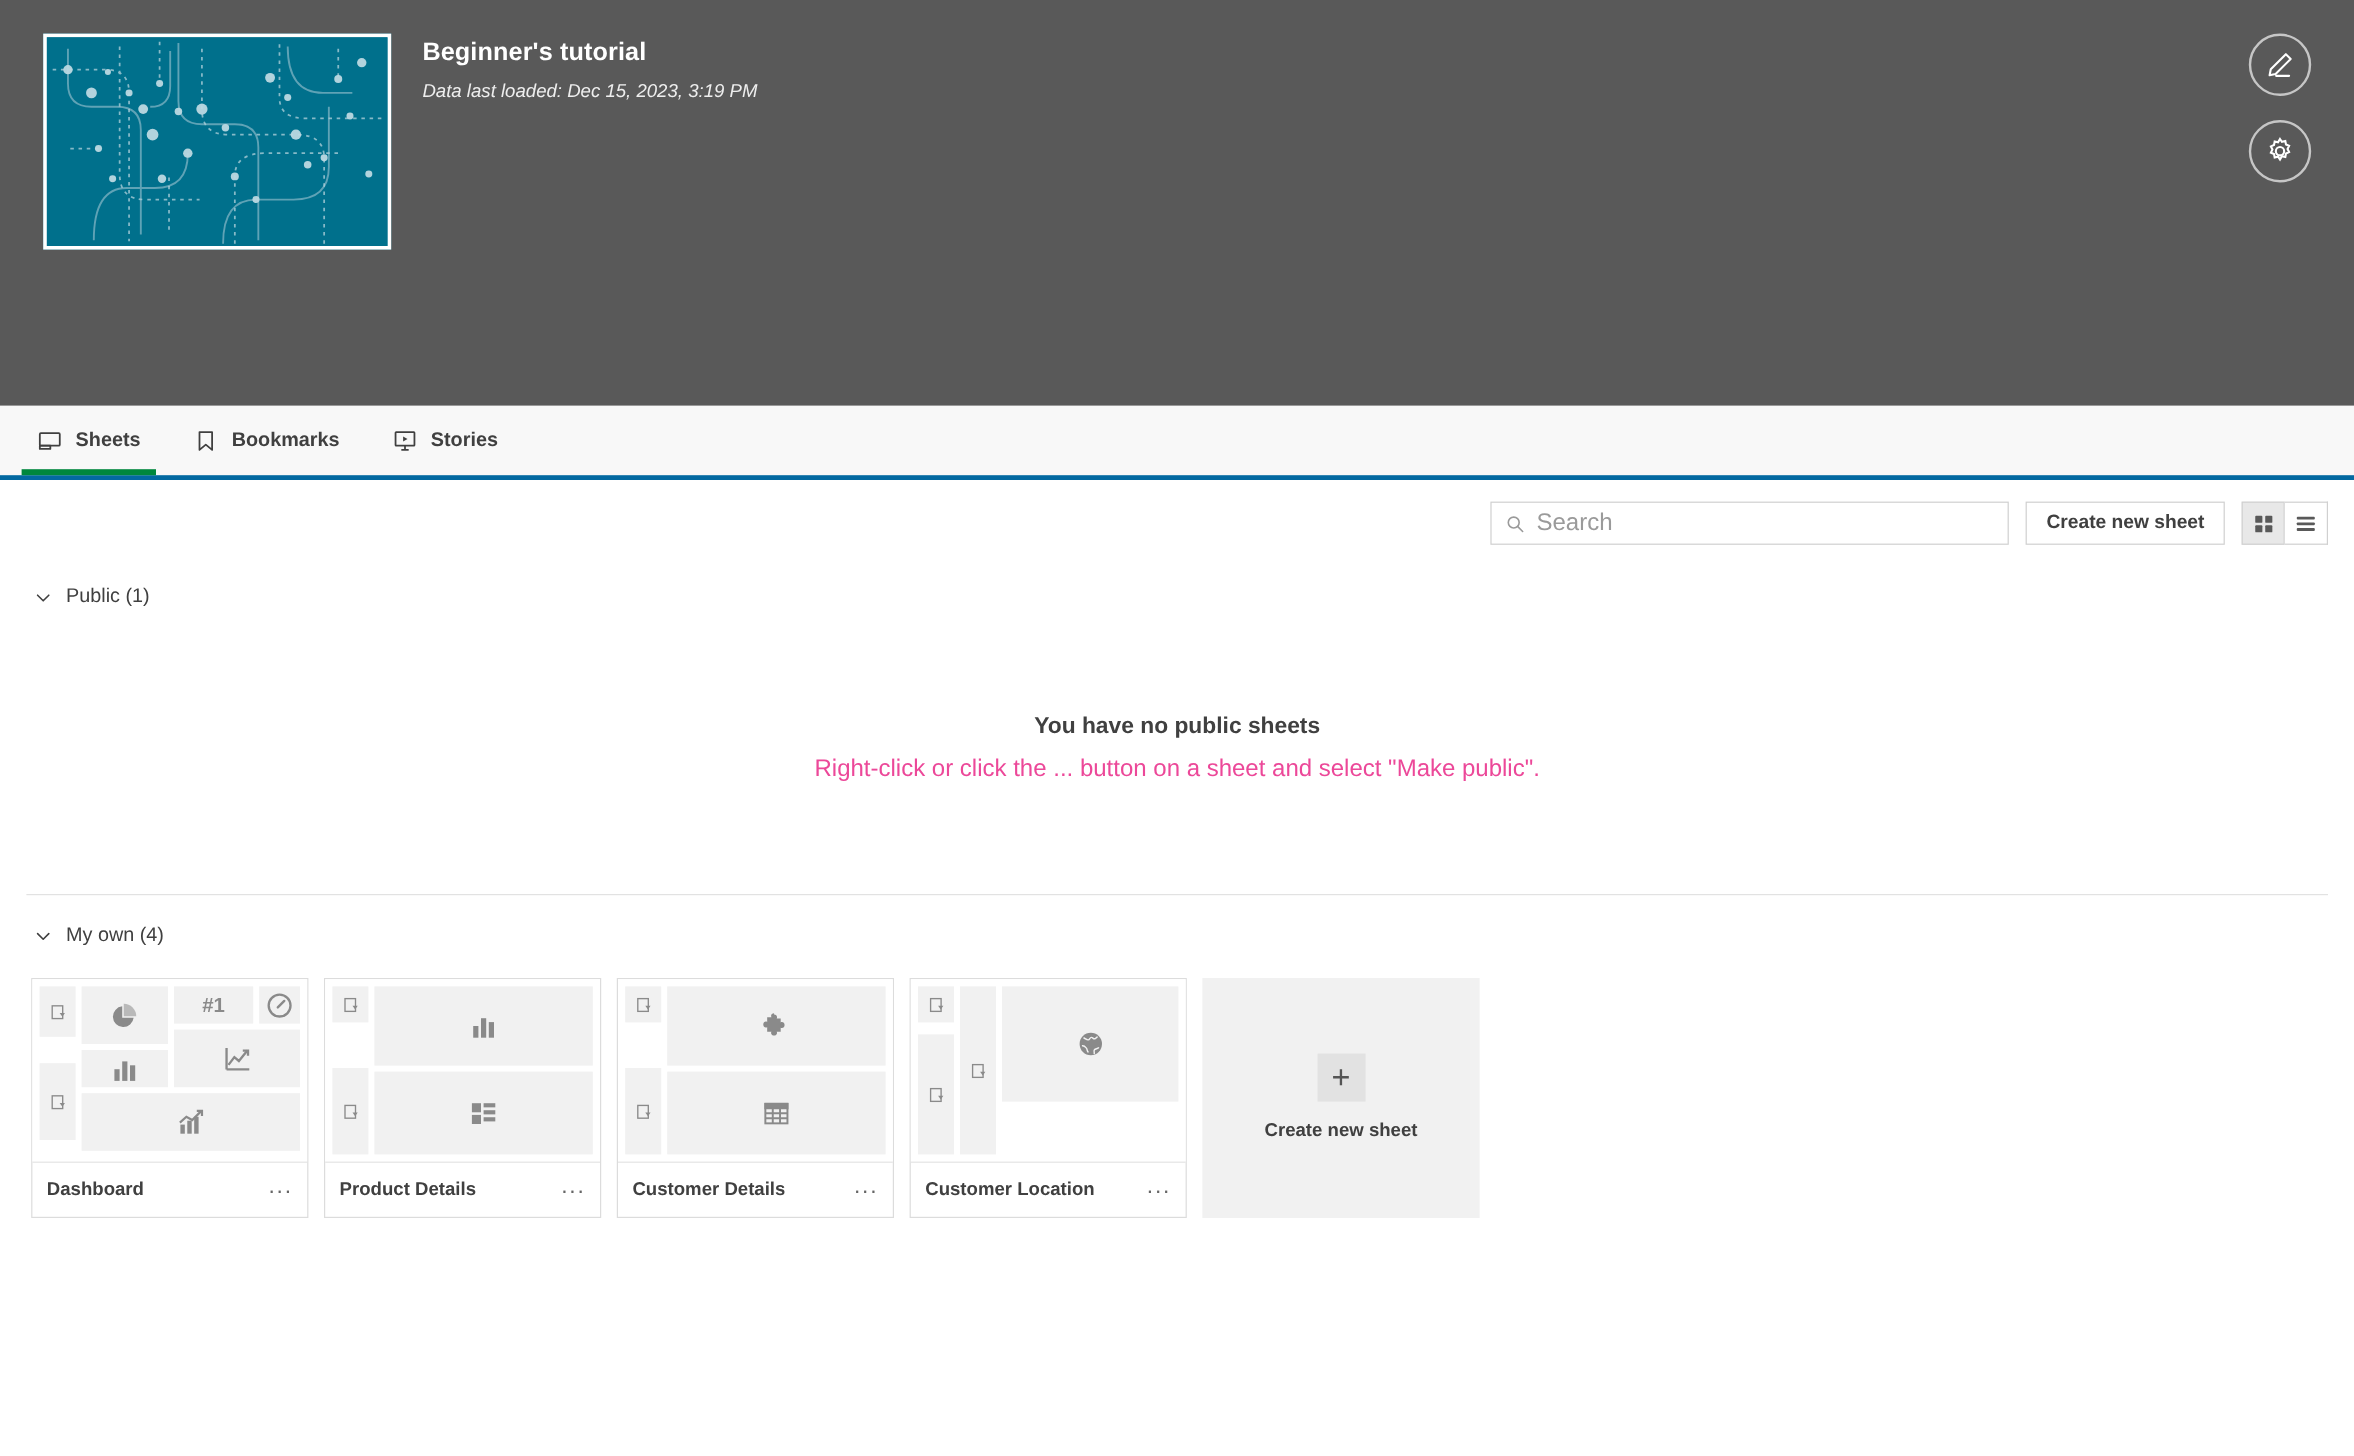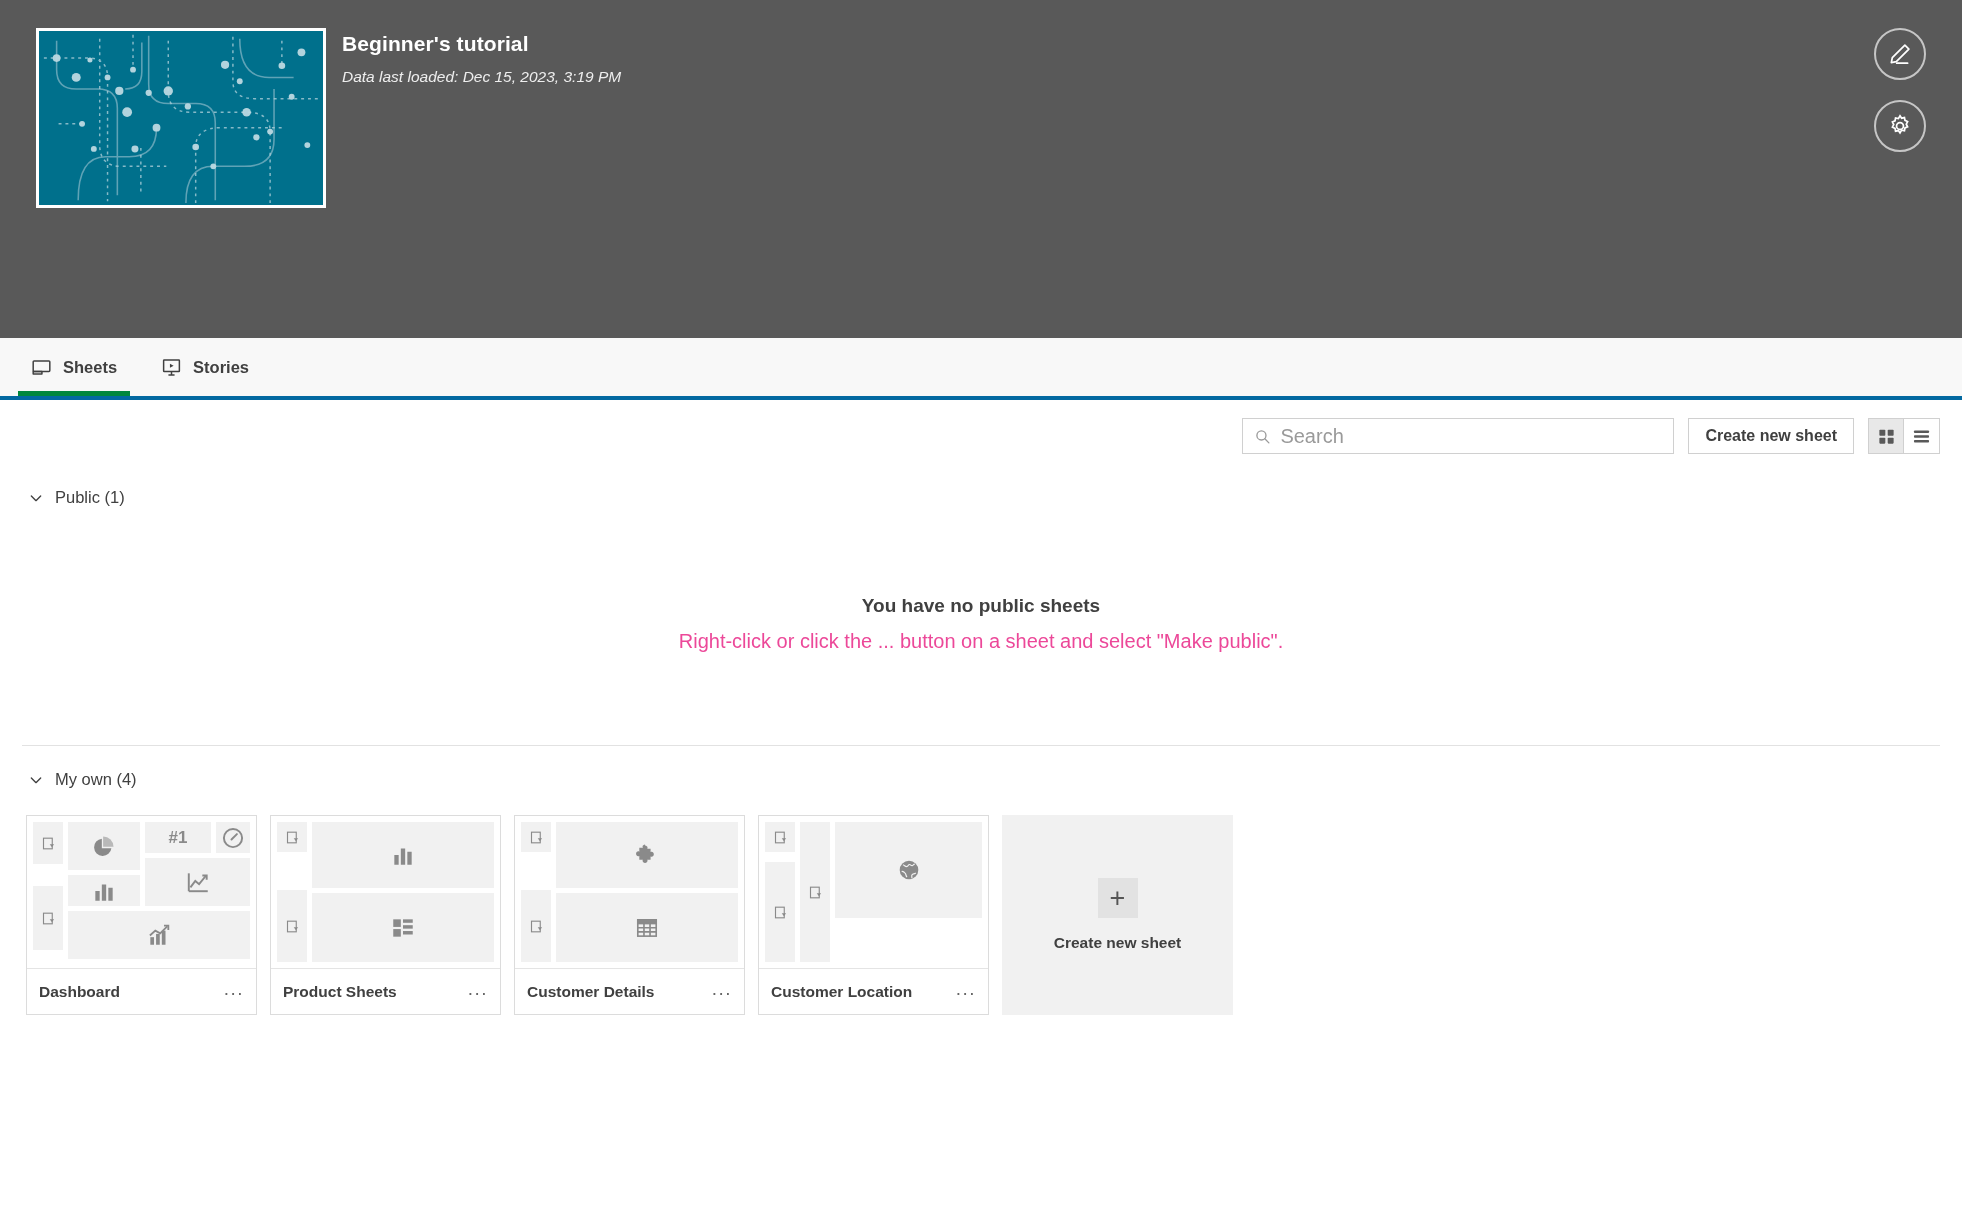--- a/index.html
+++ b/index.html
@@ -21,21 +21,21 @@
   }
   .app-thumb {
     width: 290px; height: 180px;
     border: 3px solid #ffffff;
     background: #00708c;
     position: relative;
     overflow: hidden;
     flex: 0 0 auto;
   }
   .app-thumb svg { display: block; width: 100%; height: 100%; }
-  .app-meta { margin-left: 16px; padding-top: 4px; }
+  .app-meta { margin-left: 26px; padding-top: 4px; }
   .app-title {
     color: #ffffff;
     font-size: 21px;
     font-weight: bold;
     letter-spacing: .1px;
   }
   .app-subtitle {
     color: #eeeeee;
     font-size: 15.5px;
     font-style: italic;
@@ -302,20 +302,28 @@
   <div class="tab active">
     <span class="tab-ico">
       <svg viewBox="0 0 24 24" fill="none" stroke="#404040" stroke-width="1.7" stroke-linejoin="round">
         <rect x="2.5" y="4.5" width="19" height="12" rx="1"></rect>
         <path d="M2.5 16.5h10v3h-10z"></path>
       </svg>
     </span>
     <span>Sheets</span>
   </div>
 
+  <div class="tab">
+    <span class="tab-ico">
+      <svg viewBox="0 0 24 24" fill="none" stroke="#404040" stroke-width="1.7" stroke-linejoin="round">
+        <path d="M6 3.5h12v17l-6-5-6 5z"></path>
+      </svg>
+    </span>
+    <span>Bookmarks</span>
+  </div>
 
   <div class="tab">
     <span class="tab-ico">
       <svg viewBox="0 0 24 24" fill="none" stroke="#404040" stroke-width="1.7" stroke-linejoin="round">
         <rect x="3" y="3.5" width="18" height="13" rx="0.6"></rect>
         <path d="M10.2 7.6l4.2 2.4-4.2 2.4z" fill="#404040" stroke="none"></path>
         <path d="M12 16.5v4M8.5 20.5h7"></path>
       </svg>
     </span>
     <span>Stories</span>
@@ -476,21 +484,21 @@
               <rect x="3" y="4" width="7" height="7"></rect>
               <rect x="3" y="13" width="7" height="7"></rect>
               <rect x="12" y="4" width="9" height="3.2"></rect>
               <rect x="12" y="9.4" width="9" height="3.2"></rect>
               <rect x="12" y="14.8" width="9" height="3.2"></rect>
             </svg>
         </div>
       </div>
     </div>
     <div class="card-foot">
-      <span class="card-name">Product Sheets</span>
+      <span class="card-name">Product Details</span>
       <span class="dots">...</span>
     </div>
   </div>
 
   <div class="card">
     <div class="card-thumb">
       <div class="col" style="width:30px;">
         <div class="tile filter-ico" style="height:30px;">
           <svg viewBox="0 0 24 24" fill="none" stroke="#8a8a8a" stroke-width="1.8">
               <rect x="4" y="3.5" width="14" height="17"></rect>

